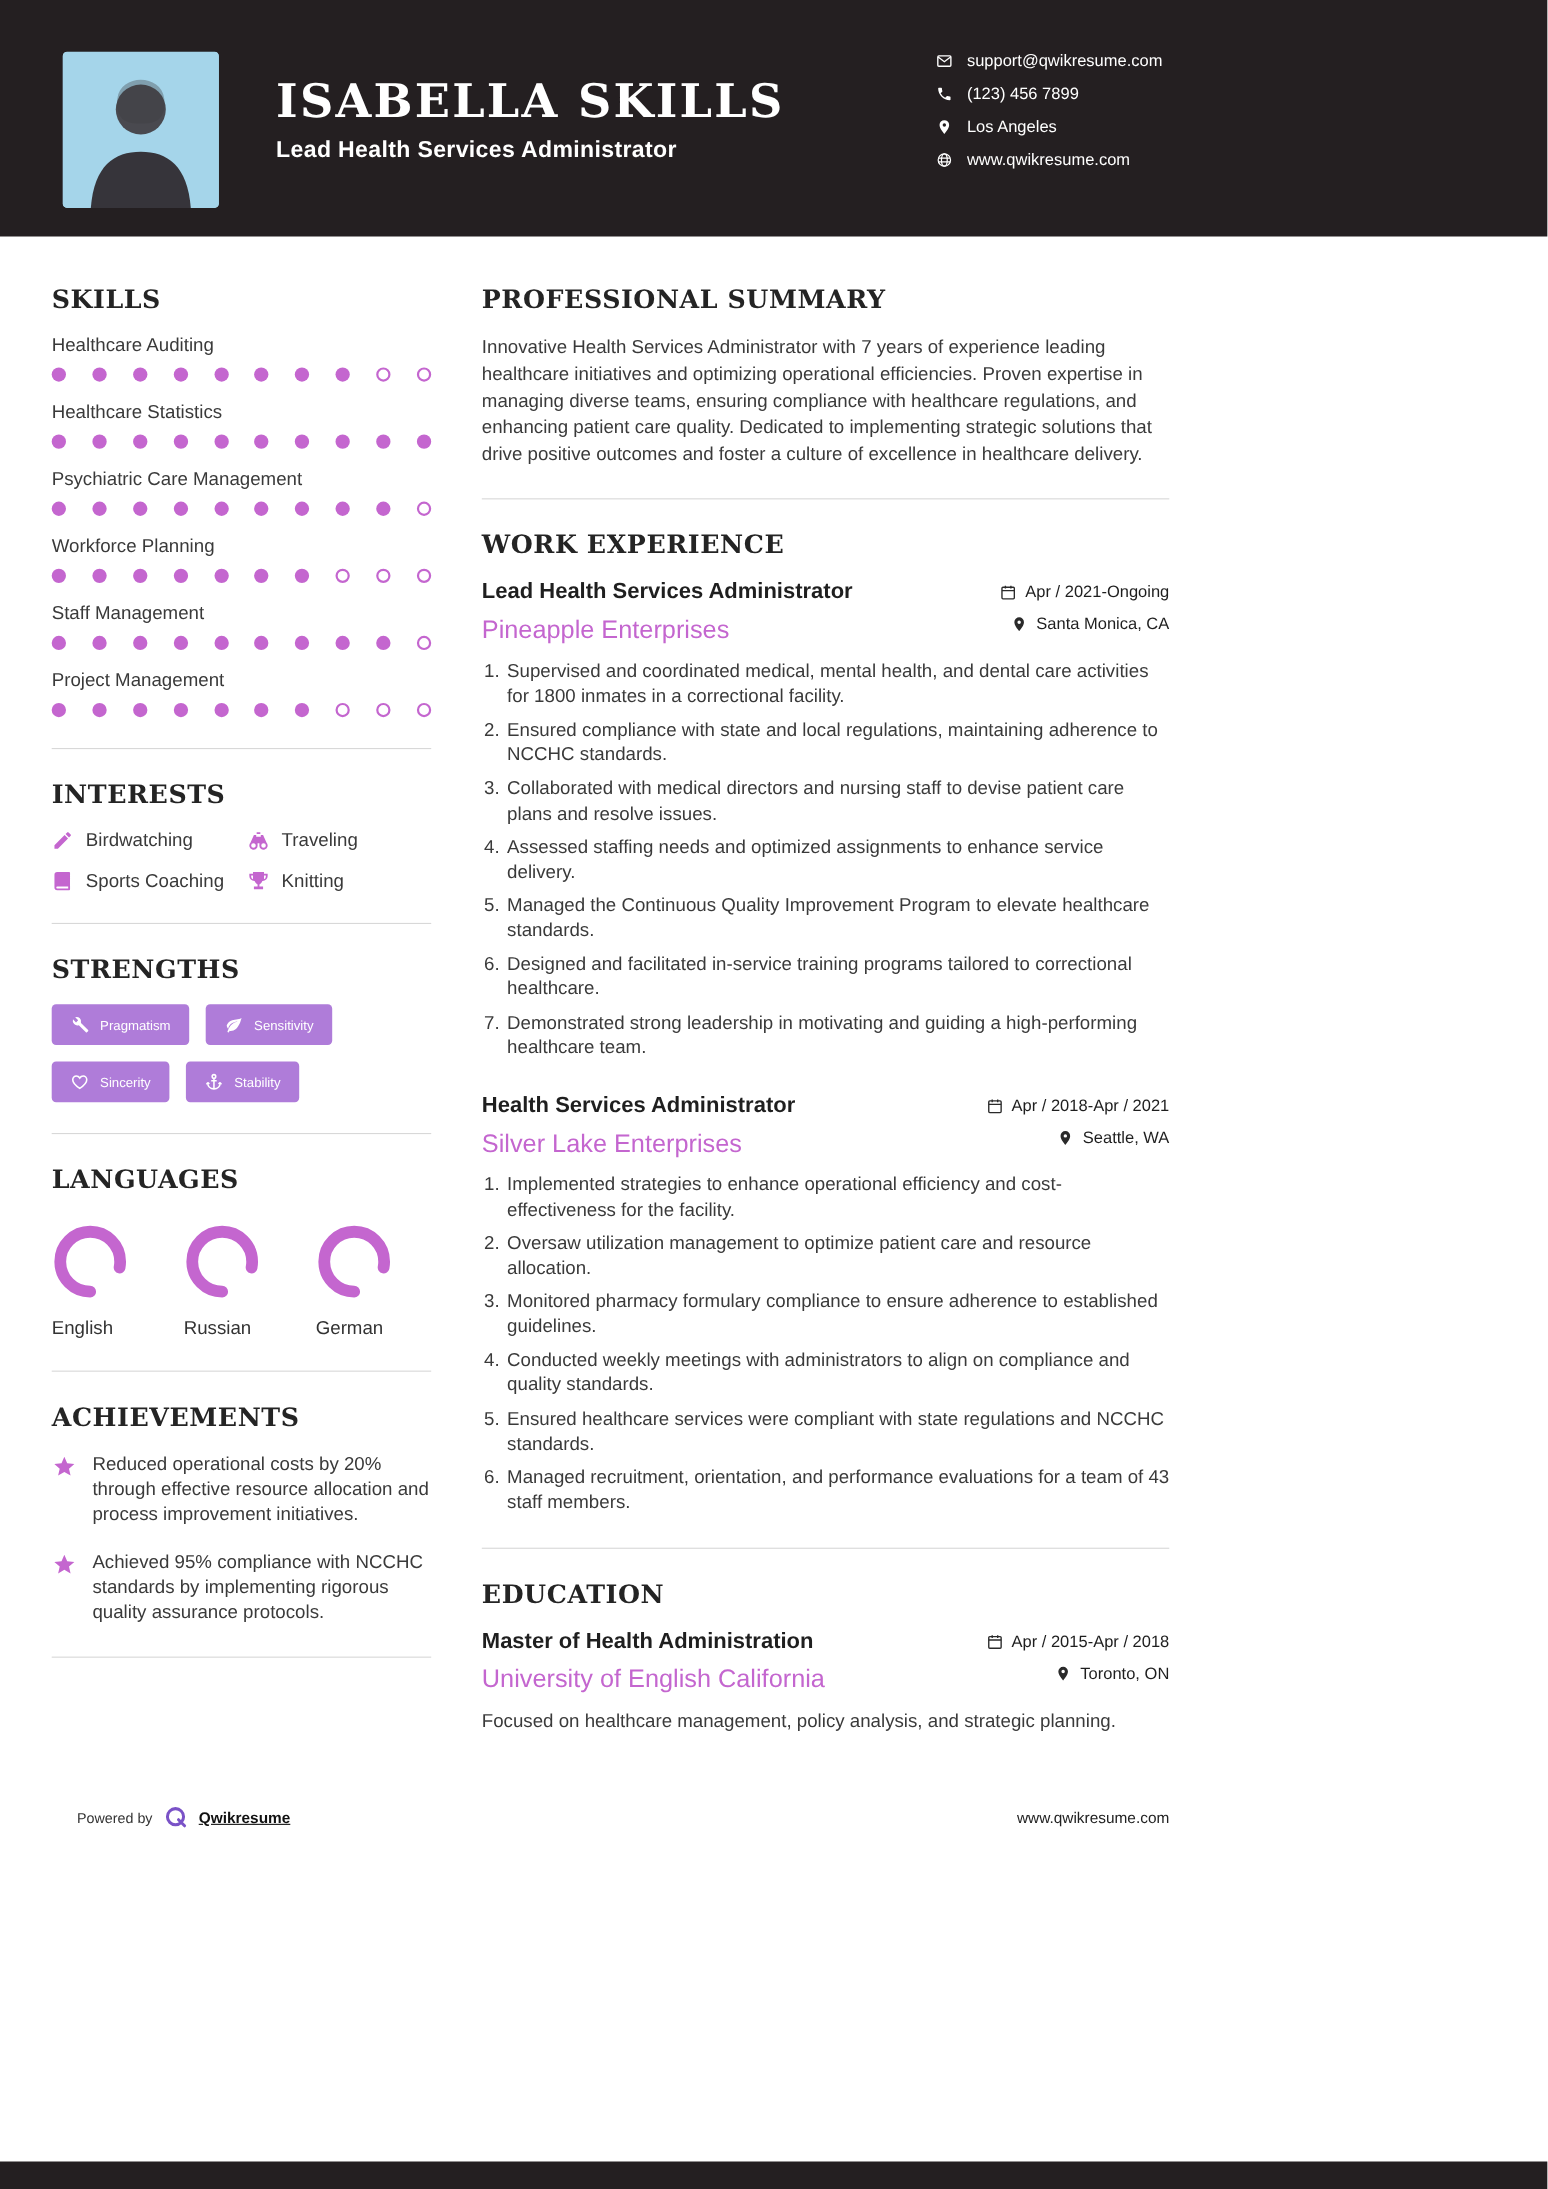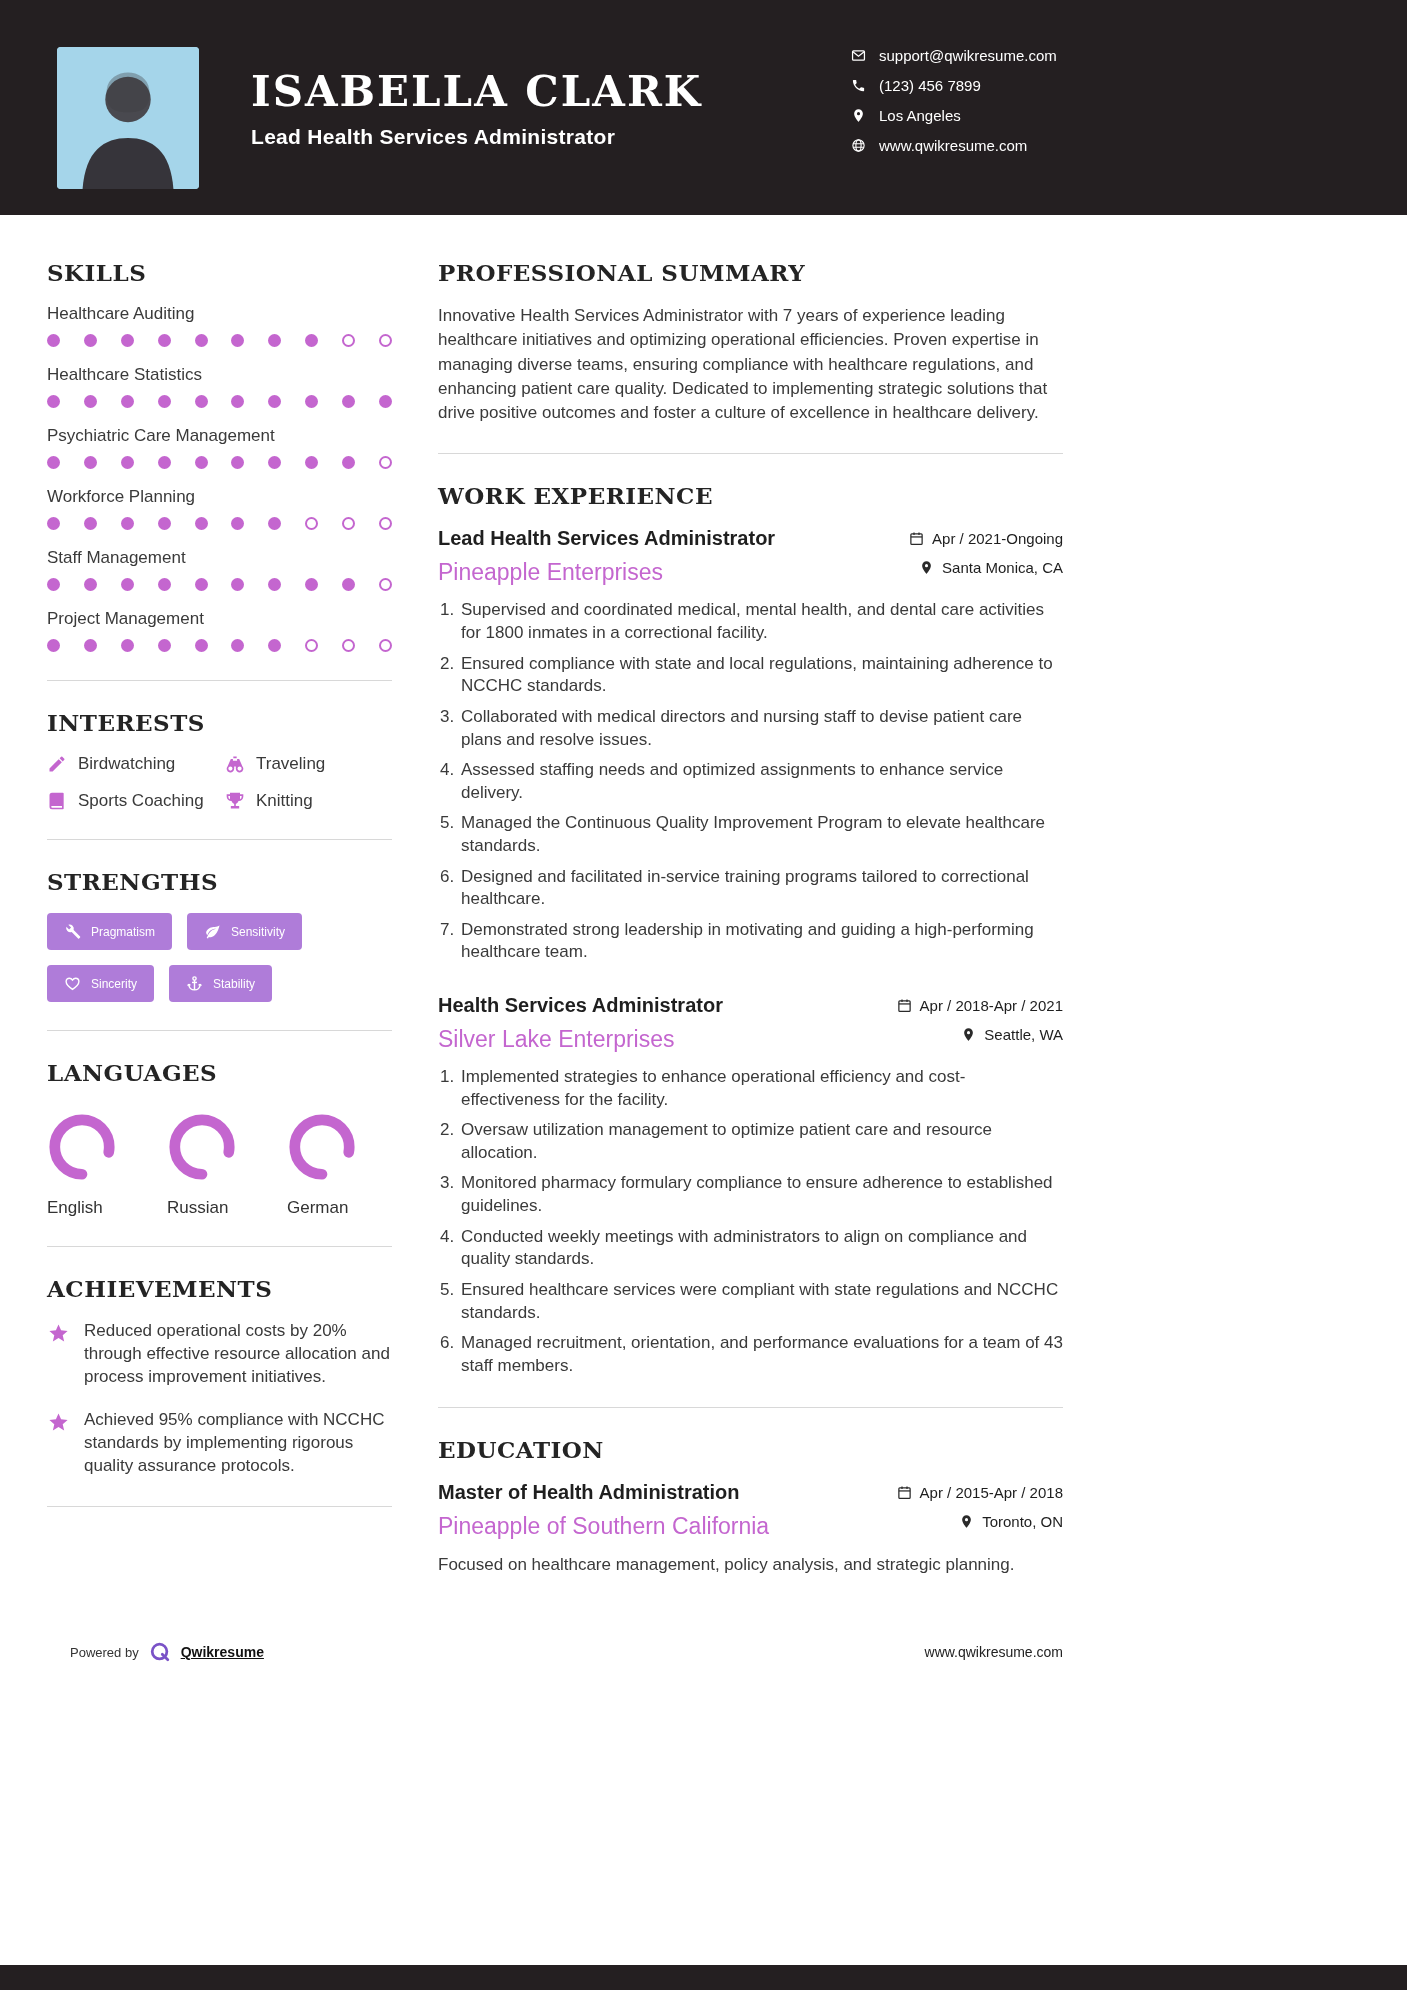--- a/index.html
+++ b/index.html
@@ -96,21 +96,21 @@
   <header class="header">
     <div class="photo">
       <svg viewBox="0 0 100 100" aria-hidden="true">
         <rect width="100" height="100" fill="#a5d5ea"></rect>
         <circle cx="50" cy="37" r="16" fill="#49494f"></circle>
         <path d="M48 46 C36 46 34 38 35 30 C36 22 43 18 50 18 C57 18 64 22 65 30 C66 38 64 46 52 46 Z" fill="#3d3b40" opacity="0.35"></path>
         <path d="M18 100 C20 73 33 64 50 64 C67 64 80 73 82 100 Z" fill="#36343a"></path>
       </svg>
     </div>
     <div class="header-text">
-      <h1 class="name">ISABELLA CLARK</h1>
+      <h1 class="name">ISABELLA SKILLS</h1>
       <div class="headline">Lead Health Services Administrator</div>
     </div>
     <div class="contact">
         <div class="contact-row">
           <span class="icon contact-icon">
             <svg viewBox="0 0 24 24">
               <rect x="2.5" y="4.5" width="19" height="15" rx="1.5" fill="none" stroke="currentColor" stroke-width="2"></rect>
               <path d="M3 6l9 7 9-7" fill="none" stroke="currentColor" stroke-width="2"></path>
             </svg>
           </span>
@@ -478,21 +478,21 @@
                   <svg viewBox="0 0 24 24">
                     <rect x="3" y="4.5" width="18" height="17" rx="1.5" fill="none" stroke="currentColor" stroke-width="2"></rect>
                     <path d="M3 9.5h18" fill="none" stroke="currentColor" stroke-width="2"></path>
                     <path d="M8 2.5v4M16 2.5v4" fill="none" stroke="currentColor" stroke-width="2"></path>
                   </svg>
                 </span>
               <span>Apr / 2015-Apr / 2018</span>
             </div>
           </div>
           <div class="job-sub">
-            <div class="company">Pineapple of Southern California</div>
+            <div class="company">University of English California</div>
             <div class="job-loc">
               <span class="icon meta-icon">
                   <svg viewBox="0 0 24 24">
                     <path fill="currentColor" d="M12 2a7 7 0 0 0-7 7c0 5.25 7 13 7 13s7-7.75 7-13a7 7 0 0 0-7-7zm0 9.5A2.5 2.5 0 1 1 14.5 9 2.5 2.5 0 0 1 12 11.5z"></path>
                   </svg>
                 </span>
               <span>Toronto, ON</span>
             </div>
           </div>
           <p class="edu-desc">Focused on healthcare management, policy analysis, and strategic planning.</p>

